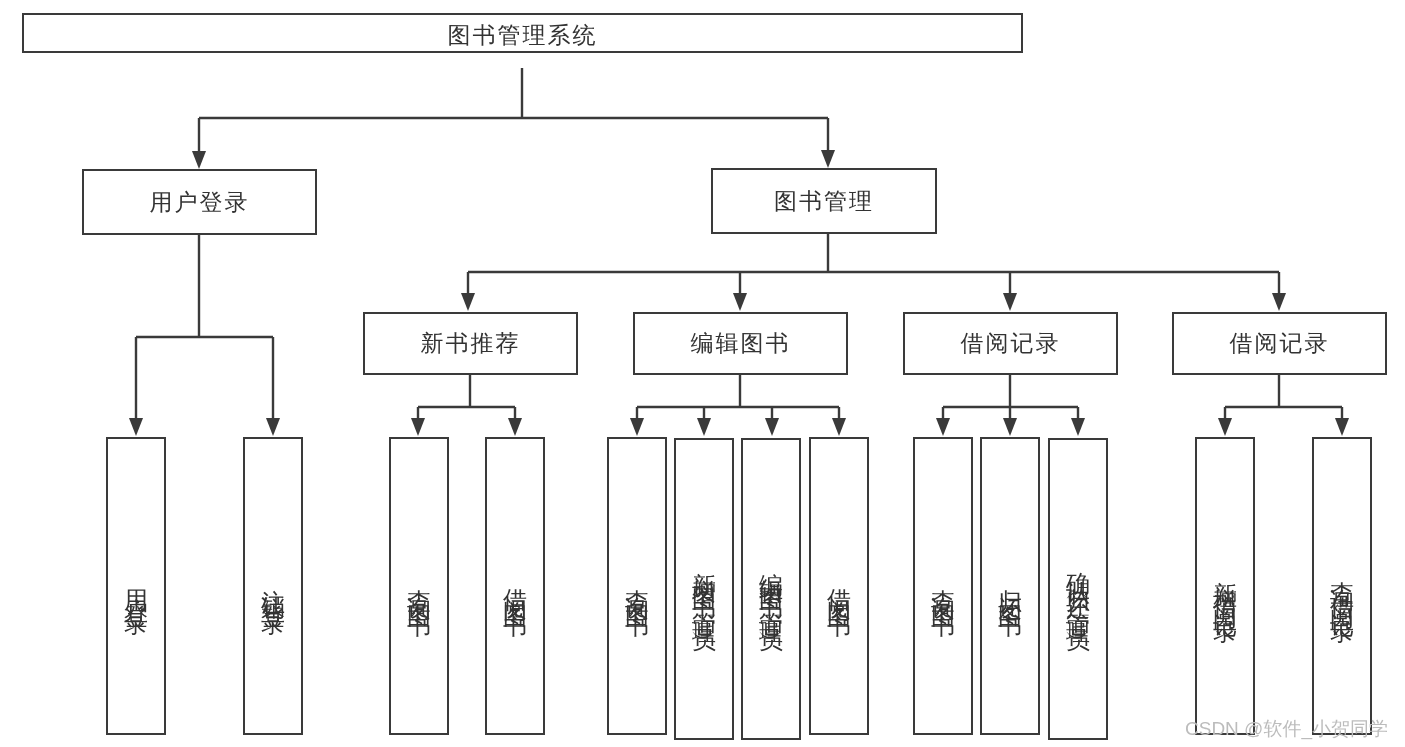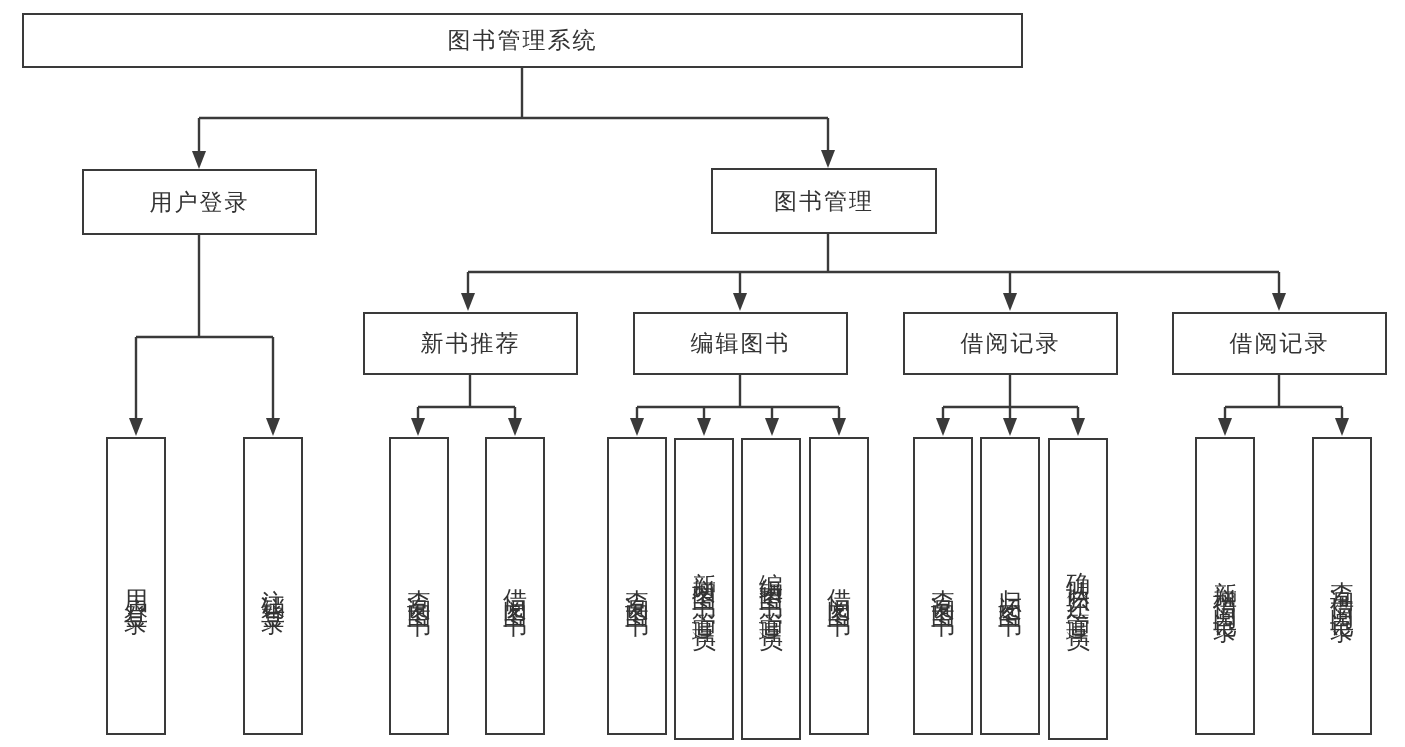--- a/index.html
+++ b/index.html
@@ -89,21 +89,21 @@
     <path d="M1010 375 V407 M943 407 H1078 M943 407 V419 M1010 407 V419 M1078 407 V419"></path>
     <polygon points="936,418 950,418 943,436"></polygon>
     <polygon points="1003,418 1017,418 1010,436"></polygon>
     <polygon points="1071,418 1085,418 1078,436"></polygon>
 
     <path d="M1279 375 V407 M1225 407 H1342 M1225 407 V419 M1342 407 V419"></path>
     <polygon points="1218,418 1232,418 1225,436"></polygon>
     <polygon points="1335,418 1349,418 1342,436"></polygon>
   </svg>
 
-  <div class="node h" style="left:22px; top:13px; width:1001px; height:55px;">
+  <div class="node h" style="left:22px; top:13px; width:1001px; height:40px;align-items:flex-end;">
     <span>图书管理系统</span>
   </div>
 
   <div class="node h" style="left:82px; top:169px; width:235px; height:66px;">
     <span>用户登录</span>
   </div>
   <div class="node h" style="left:711px; top:168px; width:226px; height:66px;">
     <span>图书管理</span>
   </div>
 
@@ -153,14 +153,15 @@
   <div class="node v" style="left:1048px; top:438px; width:60px; height:302px;">
     <span>确认归还（管理员）</span>
   </div>
   <div class="node v" style="left:1195px; top:437px; width:60px; height:298px;">
     <span>新增借阅记录</span>
   </div>
   <div class="node v" style="left:1312px; top:437px; width:60px; height:298px;">
     <span>查询借阅记录</span>
   </div>
 
+  <div class="watermark" style="left:1185px; top:716px;">CSDN @软件_小贺同学</div>
 
 </div>
 
 </body></html>

